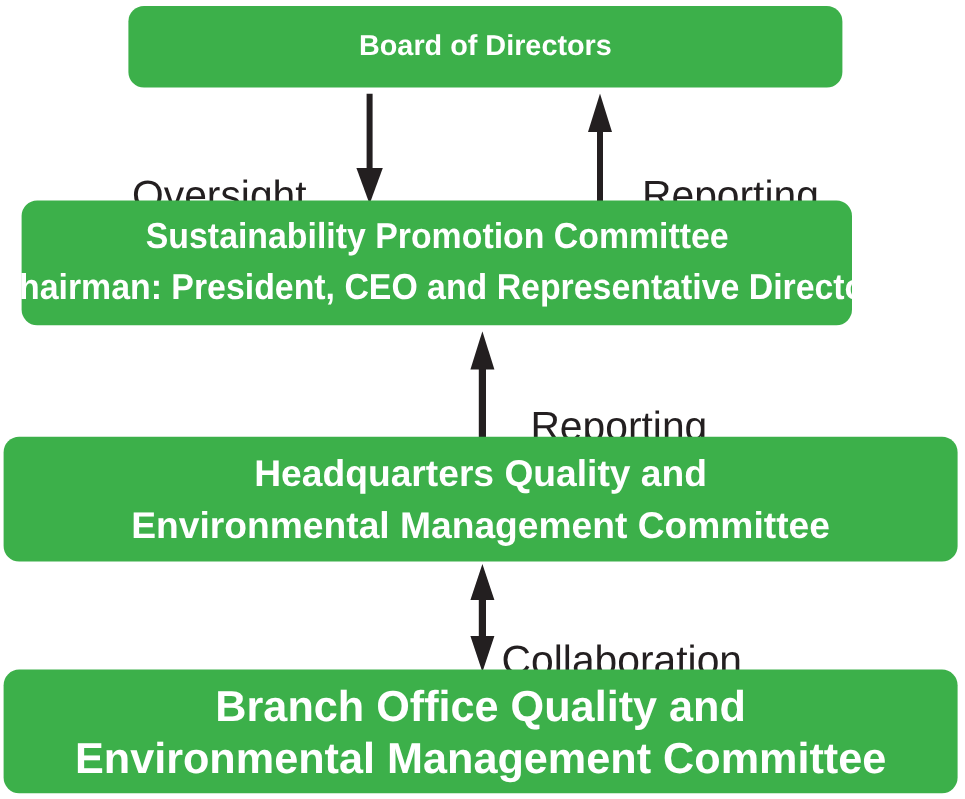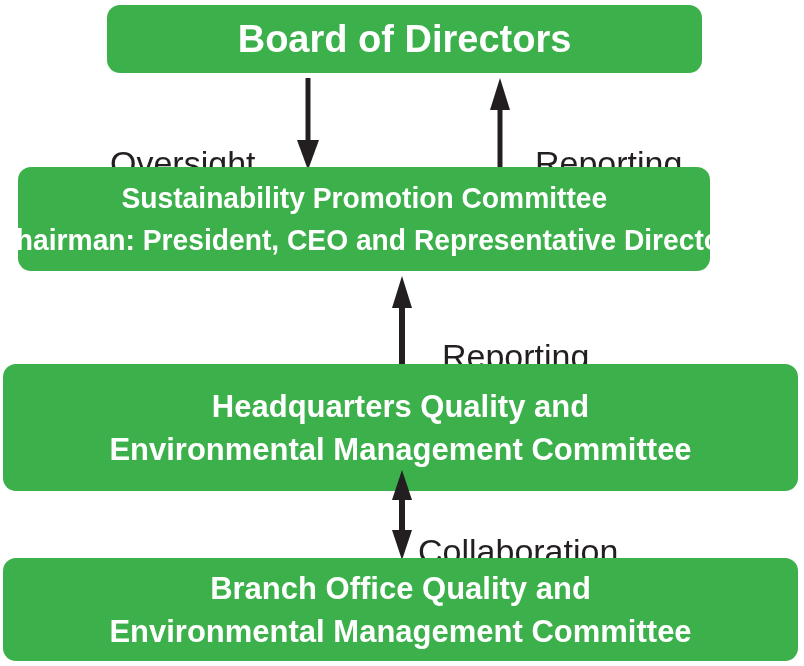--- a/index.html
+++ b/index.html
@@ -40,21 +40,21 @@
   }
 
   
   #node-board {
     left: 107px;
     top: 5px;
     width: 595px;
     height: 68px;
   }
   #node-board .line {
-    font-size: 38px;
+    font-size: 24px;
     line-height: 38px;
   }
 
   
   #node-spc {
     left: 18px;
     top: 167px;
     width: 692px;
     height: 104px;
   }
@@ -64,36 +64,36 @@
     transform: scaleX(0.94);
   }
   #node-spc .line-1 { font-size: 30px; }
   #node-spc .line-2 { font-size: 30px; }
 
   
   #node-hq {
     left: 3px;
     top: 364px;
     width: 795px;
-    height: 127px;
+    height: 104px;
   }
   #node-hq .line {
     font-size: 31px;
     line-height: 43px;
   }
 
   
   #node-branch {
     left: 3px;
     top: 558px;
     width: 795px;
     height: 103px;
   }
   #node-branch .line {
-    font-size: 31px;
+    font-size: 36px;
     line-height: 43px;
   }
 
   
   .arrow {
     position: absolute;
   }
   #arrow-oversight   { left: 291px; top: 78px;  width: 34px; height: 92px; }
   #arrow-reporting-1 { left: 483px; top: 78px;  width: 34px; height: 92px; }
   #arrow-reporting-2 { left: 385px; top: 276px; width: 34px; height: 90px; }

